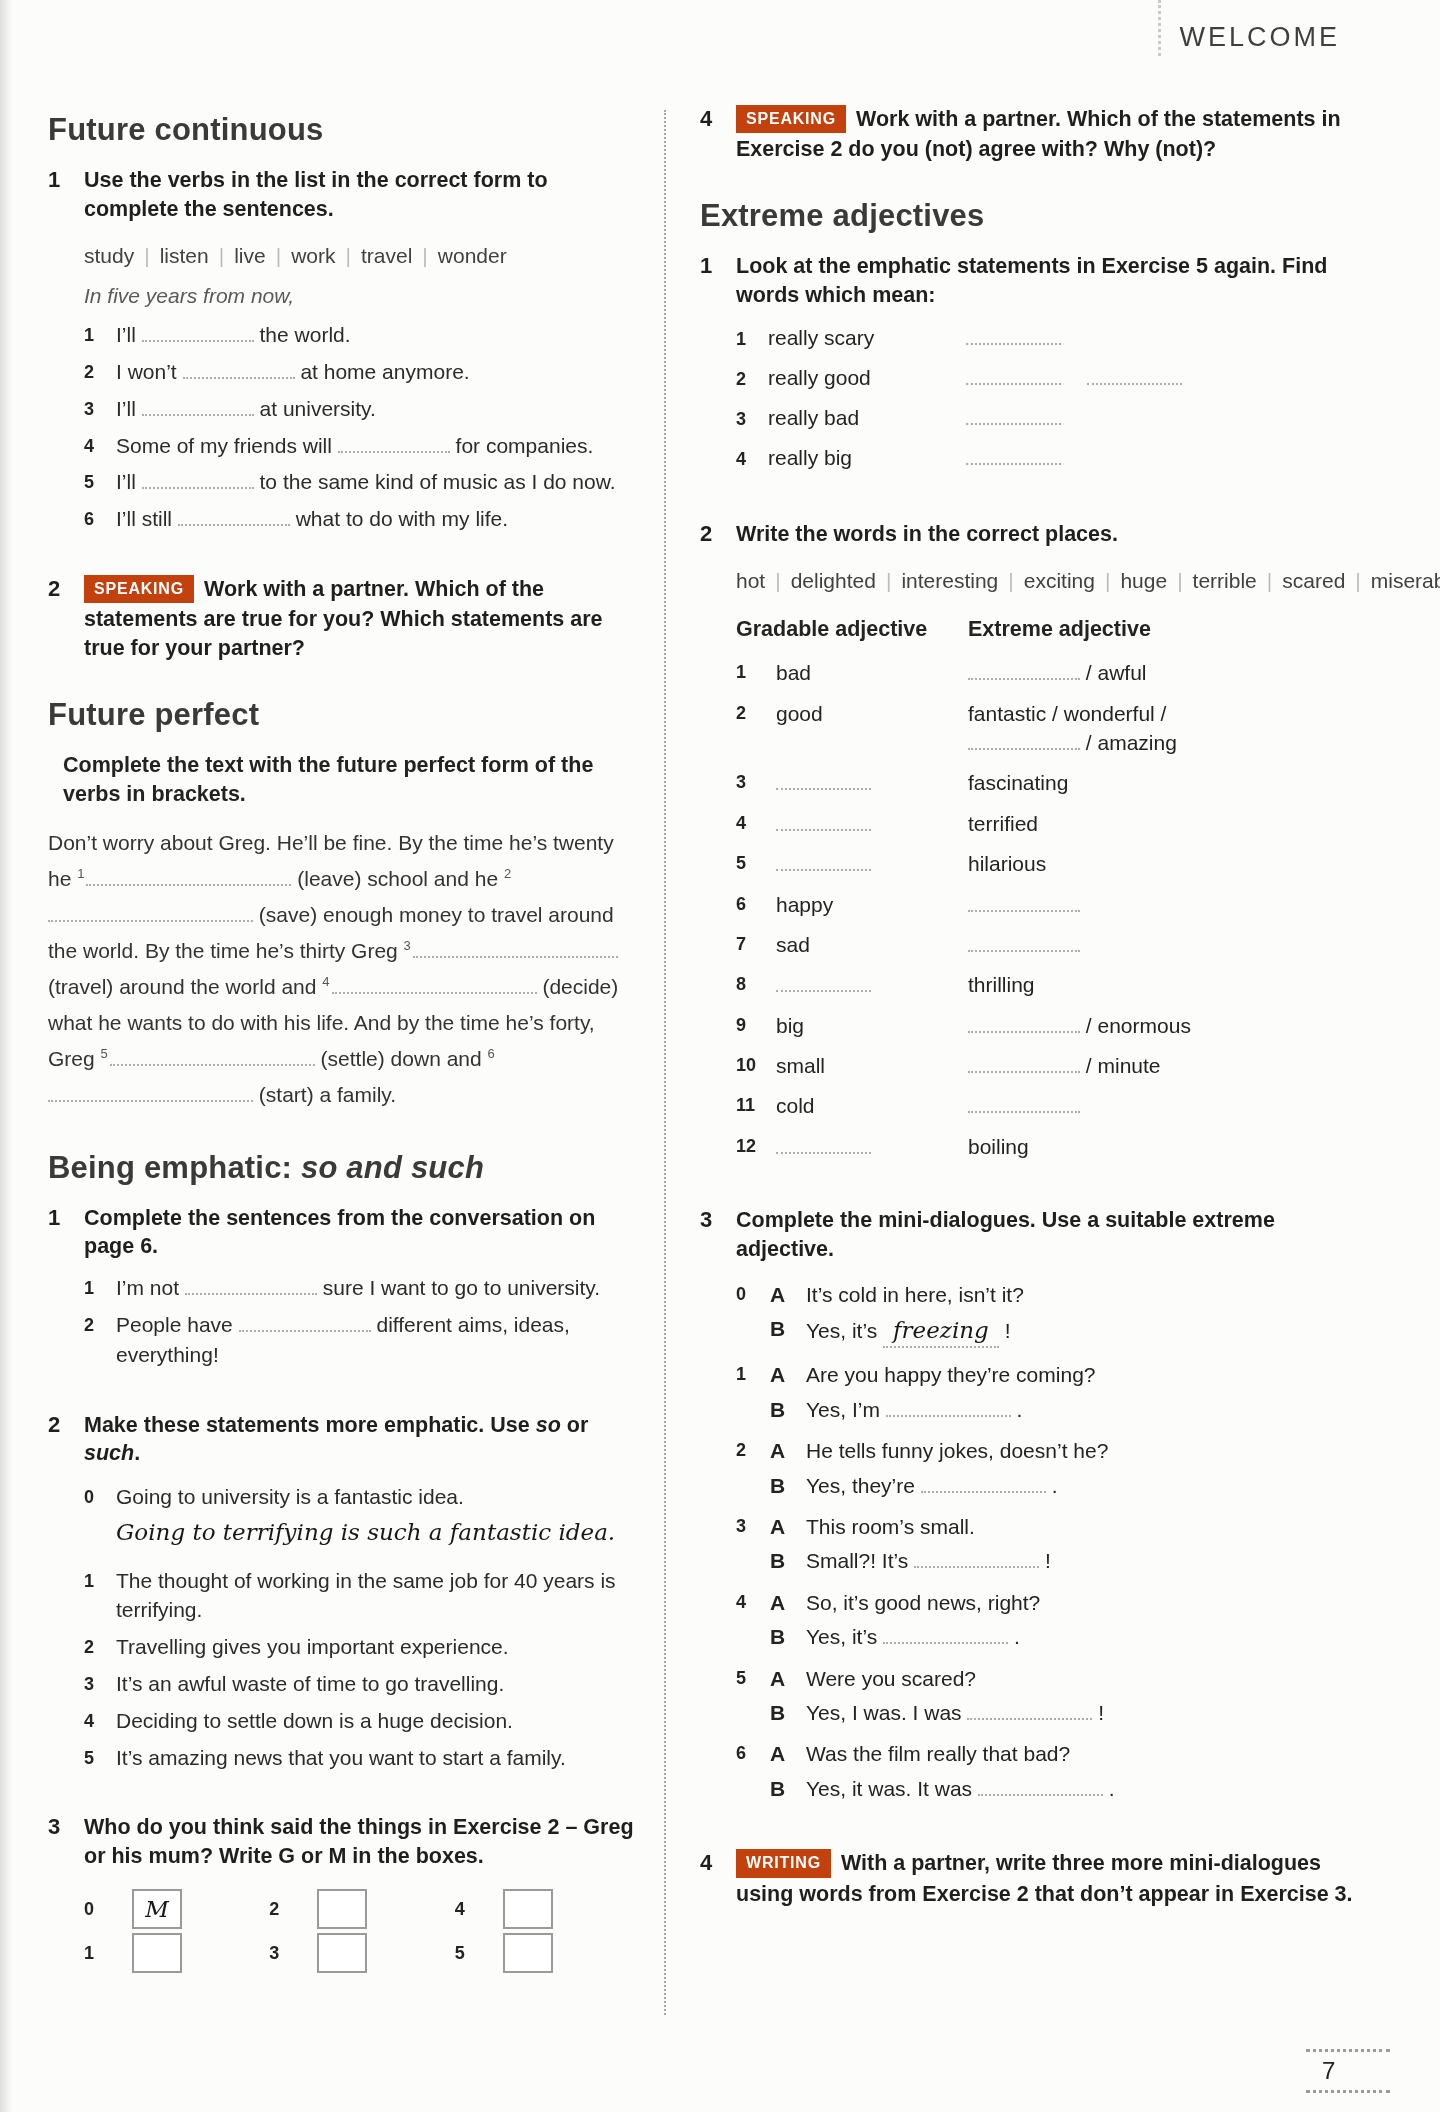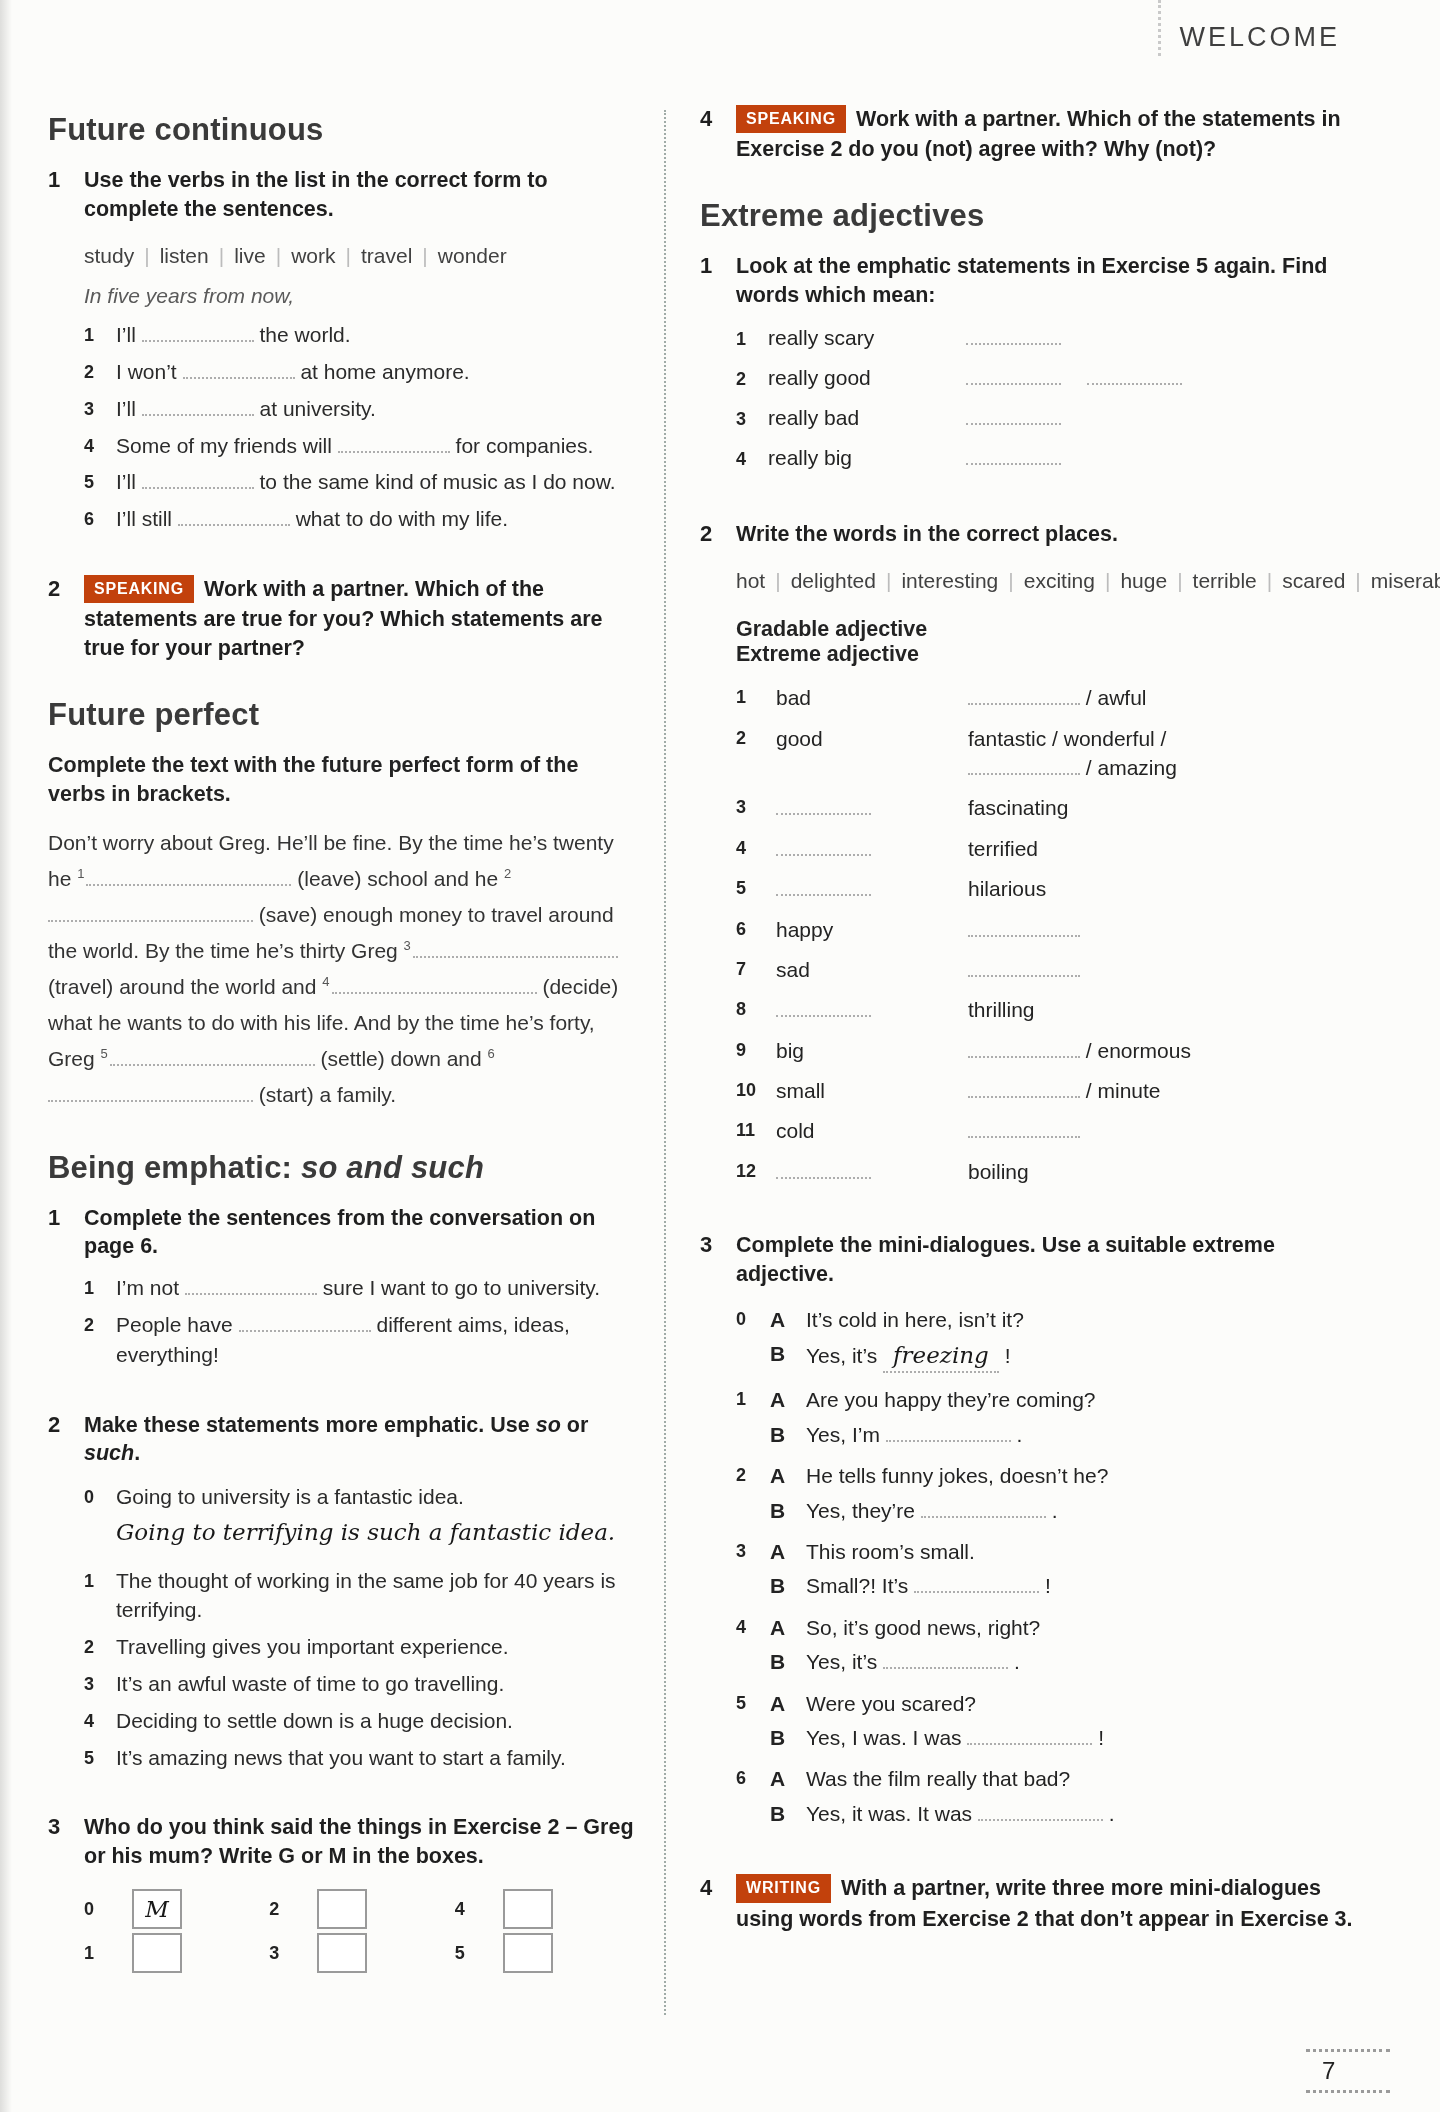--- a/index.html
+++ b/index.html
@@ -31,41 +31,41 @@
   .intro{font-size:21px;font-style:italic;color:#5a5a5a;margin:2px 0 12px;}
 
   .item{display:flex;font-size:21px;line-height:1.42;margin-bottom:7px;color:#2b2b2b;}
   .item-num{flex:none;width:32px;font-size:18px;font-weight:700;padding-top:3px;color:#232323;}
   .item-text{flex:1;min-width:0;}
 
   .blank{display:inline-block;border-bottom:2px dotted #adadad;height:15px;vertical-align:baseline;}
   .b95{width:95px;}.b110{width:112px;}.b125{width:125px;}.b130{width:132px;}.b205{width:205px;}
 
   .fp-block{margin-bottom:36px;}
-  .fp-instr{font-size:21.5px;font-weight:700;line-height:1.34;margin:0 0 16px 0;}
+  .fp-instr{font-size:21.5px;font-weight:700;line-height:1.34;margin:0 0 16px 15px;}
   .fp-text{font-size:21px;line-height:1.72;color:#333333;margin:0;}
   .fp-sup{font-size:13px;color:#555555;margin-right:2px;}
 
   .hw{font-family:"DejaVu Serif","Liberation Serif",serif;font-style:italic;font-size:23px;color:#181818;}
   .hw-line{display:inline-block;border-bottom:2px dotted #adadad;padding:0 10px;}
   .answer-line{margin:4px 0 10px 0;}
 
   .gm-grid{display:flex;margin-top:16px;}
   .gm-col{width:200px;}
   .gm-cell{display:flex;align-items:center;height:44px;}
   .gm-num{width:48px;font-size:18px;font-weight:700;}
   .gm-box{width:46px;height:36px;border:2px solid #9a9a9a;background:#ffffff;
     display:flex;align-items:center;justify-content:center;}
 
   .find-row{display:flex;align-items:baseline;font-size:21px;margin-bottom:16px;}
   .find-num{flex:none;width:32px;font-size:18px;font-weight:700;}
   .find-label{flex:none;width:198px;}
   .find-blanks .blank{margin-right:26px;}
 
-  .adj-head{display:flex;font-size:21.5px;font-weight:700;margin:20px 0 16px;flex-direction:column;}
+  .adj-head{display:flex;font-size:21.5px;font-weight:700;margin:20px 0 16px;}
   .adj-head-g{flex:none;width:232px;}
   .adj-head-e{flex:1;}
   .t-row{display:flex;font-size:21px;line-height:1.4;margin-bottom:11px;}
   .t-num{flex:none;width:40px;font-size:18px;font-weight:700;padding-top:2px;}
   .t-grad{flex:none;width:192px;}
   .t-ext{flex:1;min-width:0;}
 
   .dlg{margin-bottom:12px;}
   .dlg-line{display:flex;font-size:21px;line-height:1.4;margin-bottom:5px;}
   .dlg-n{flex:none;width:34px;font-size:18px;font-weight:700;padding-top:2px;}

